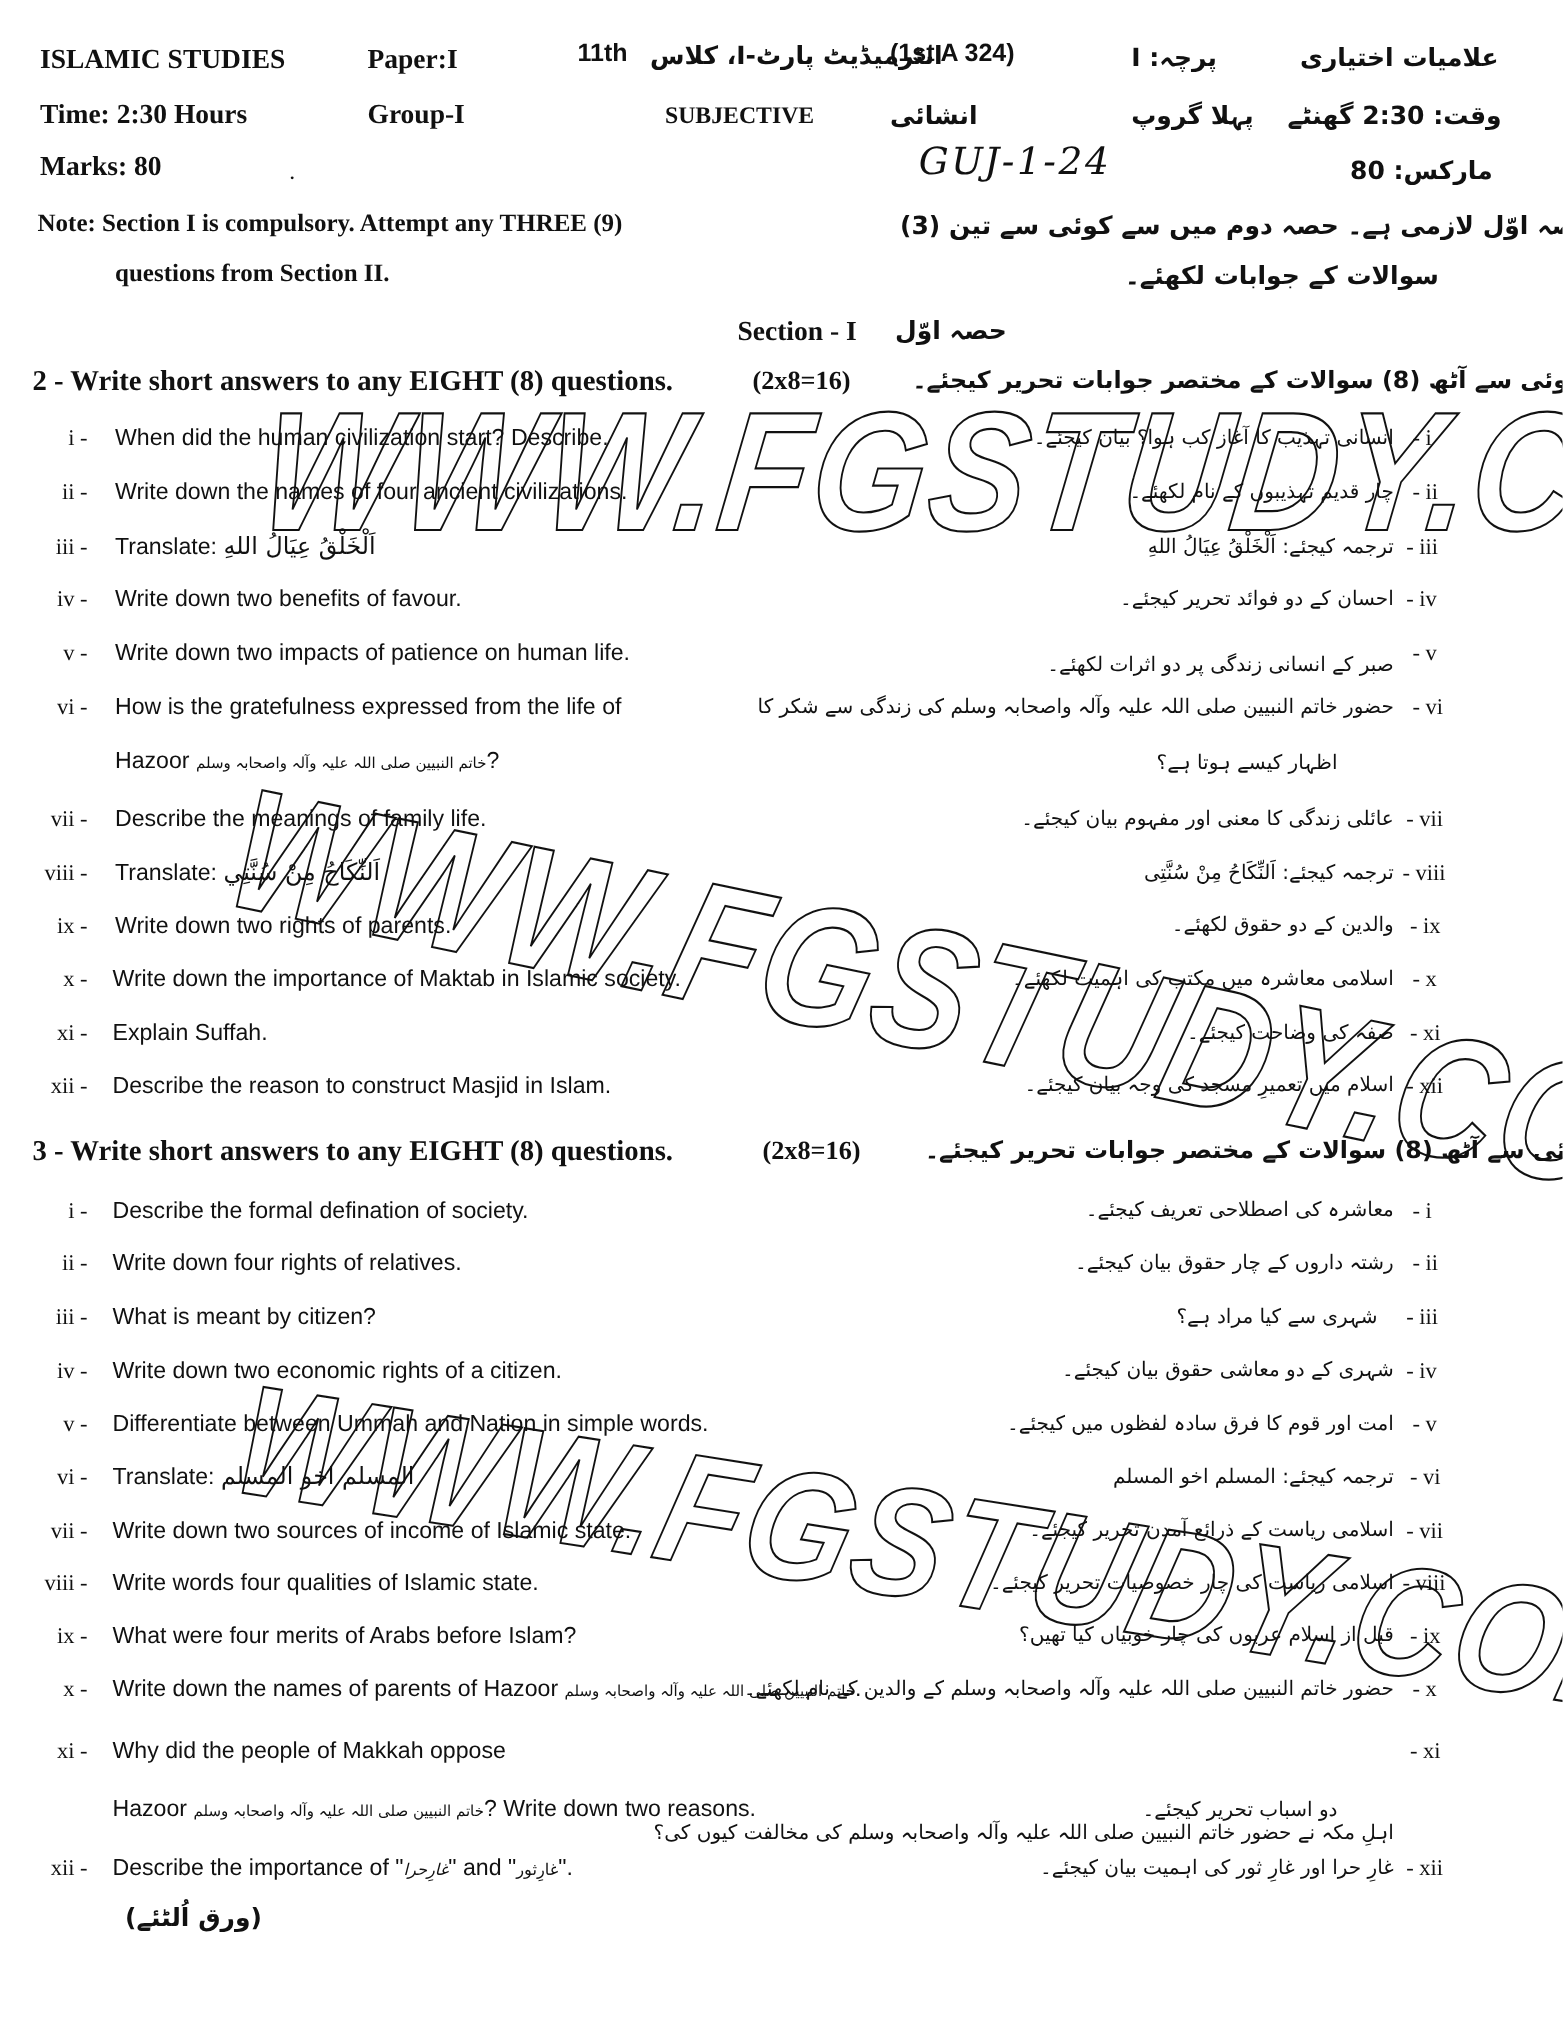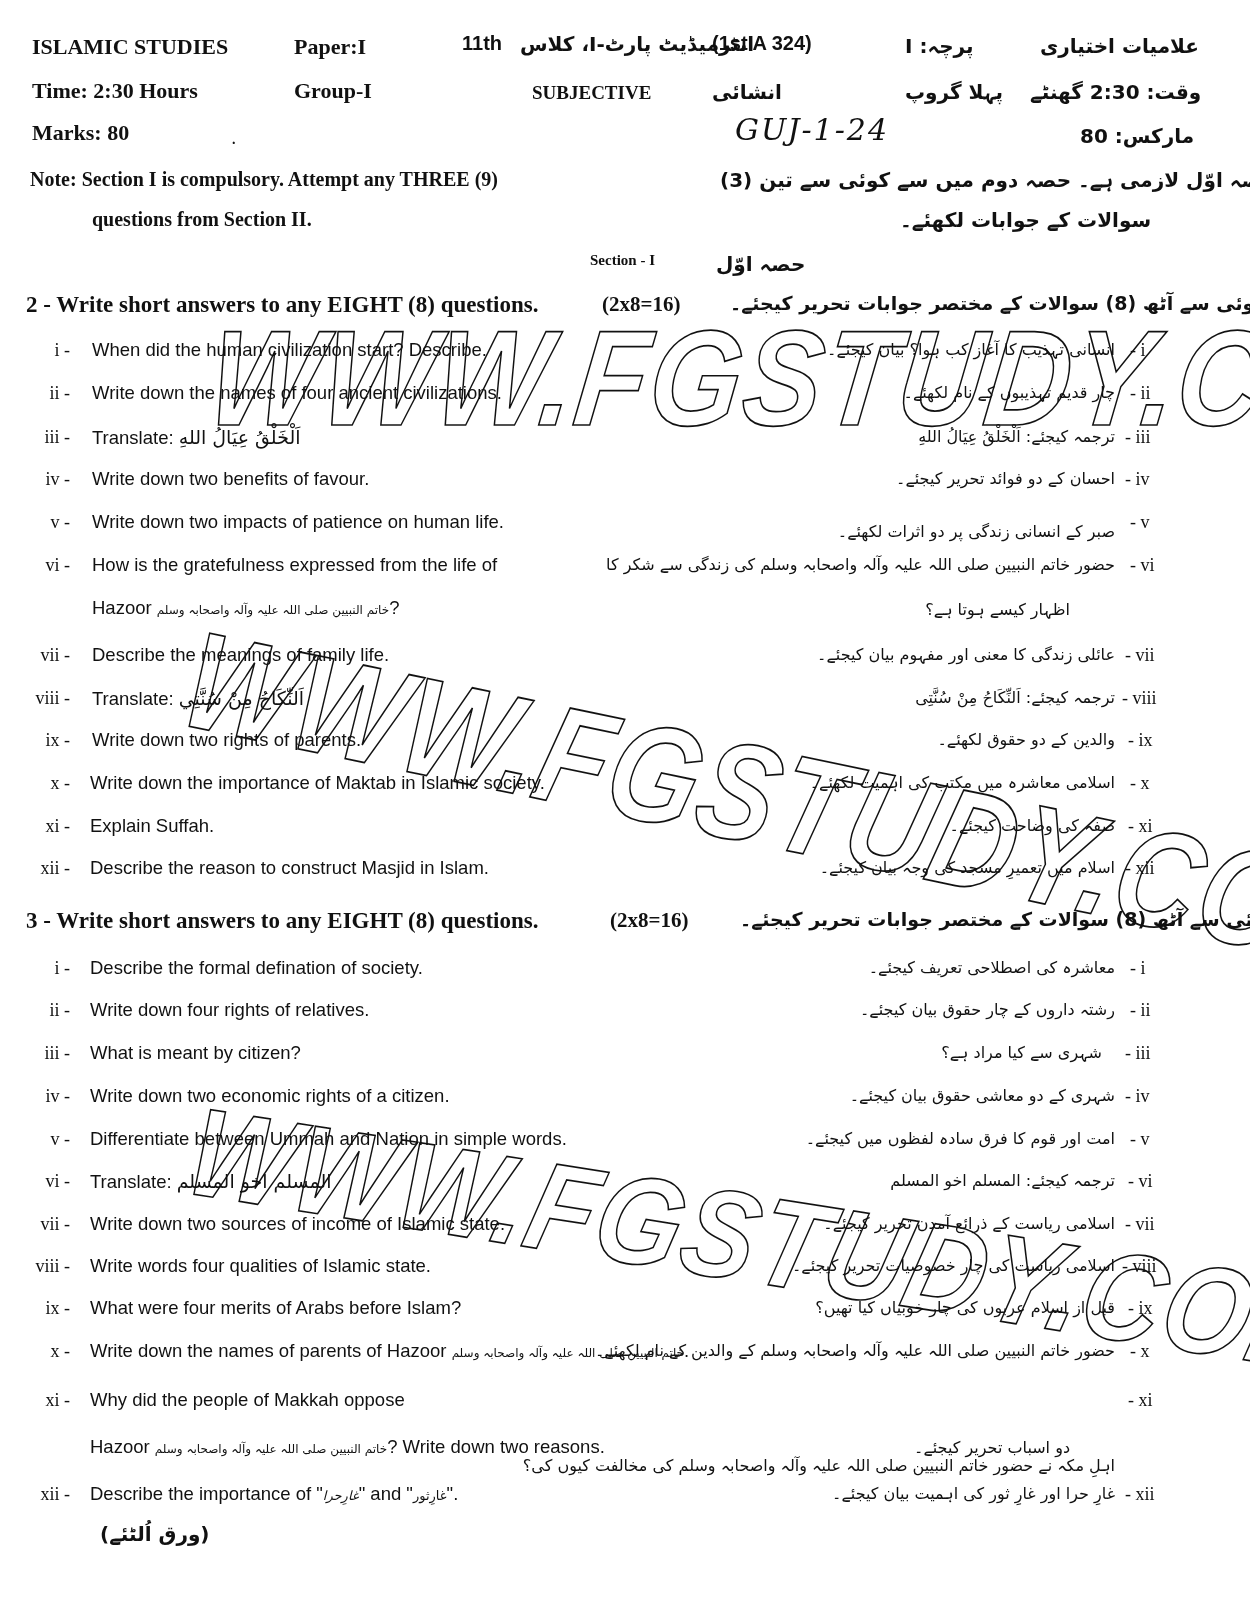--- a/index.html
+++ b/index.html
@@ -7,21 +7,21 @@
     width: 1250px; height: 1622px; position: relative; overflow: hidden;
     color: #111;
     font-family: "Liberation Serif", serif;
   }
   .abs { position: absolute; white-space: nowrap; }
   .hdr { font-family: "Liberation Serif", serif; font-weight: bold; font-size: 22px; }
   .urdu { font-family: "DejaVu Sans", sans-serif; direction: rtl; unicode-bidi: embed; }
   .urdu-hdr { font-size: 20px; font-weight: bold; }
   .handwritten { font-family: "DejaVu Serif", serif; font-style: italic; font-size: 30px; letter-spacing: 2px; }
   .note { font-family: "Liberation Serif", serif; font-weight: bold; font-size: 20px; }
-  .sec-title { font-family: "Liberation Serif", serif; font-weight: bold; font-size: 15px; text-align: center; }
+  .sec-title { font-family: "Liberation Serif", serif; font-weight: bold; font-size: 22px; text-align: center; }
   .qhead { font-family: "Liberation Serif", serif; font-weight: bold; font-size: 23px; }
   .qnum { font-family: "Liberation Serif", serif; font-size: 18px; width: 60px; text-align: right; }
   .qtext { font-family: "Liberation Sans", sans-serif; font-size: 18.5px; }
   .utext { font-family: "DejaVu Sans", sans-serif; font-size: 16px; direction: rtl; unicode-bidi: embed; text-align: right; }
   .unum { font-family: "Liberation Serif", serif; font-size: 18px; }
   .arabic-inline { font-family: "DejaVu Sans", sans-serif; font-size: 19px; }
   .watermark {
     position: absolute; font-family: "Liberation Sans", sans-serif; font-weight: bold; font-style: italic;
     font-size: 150px; color: transparent; -webkit-text-stroke: 1.5px #111; letter-spacing: 2px;
     transform: scaleY(1.25); transform-origin: left top; white-space: nowrap; pointer-events: none;

